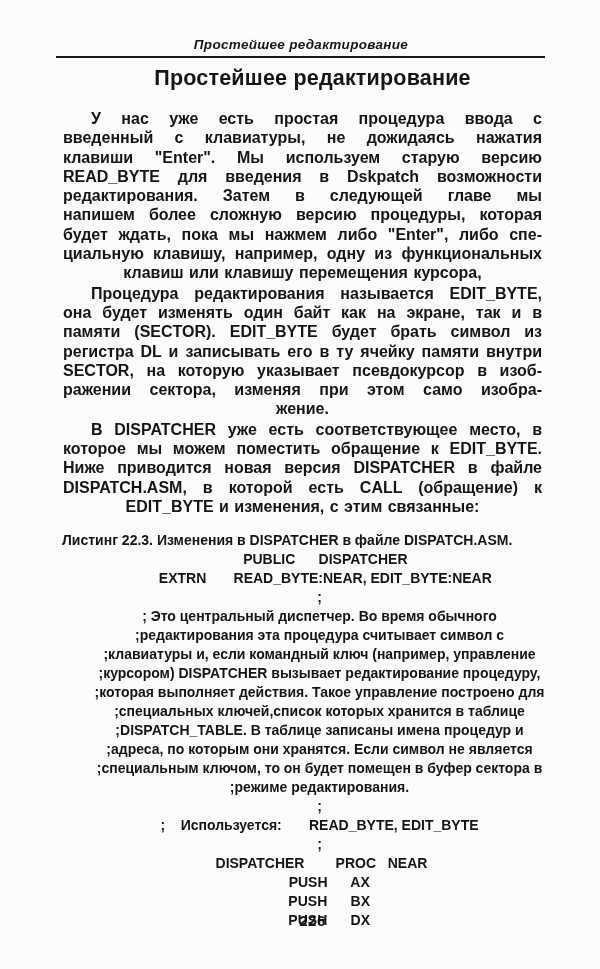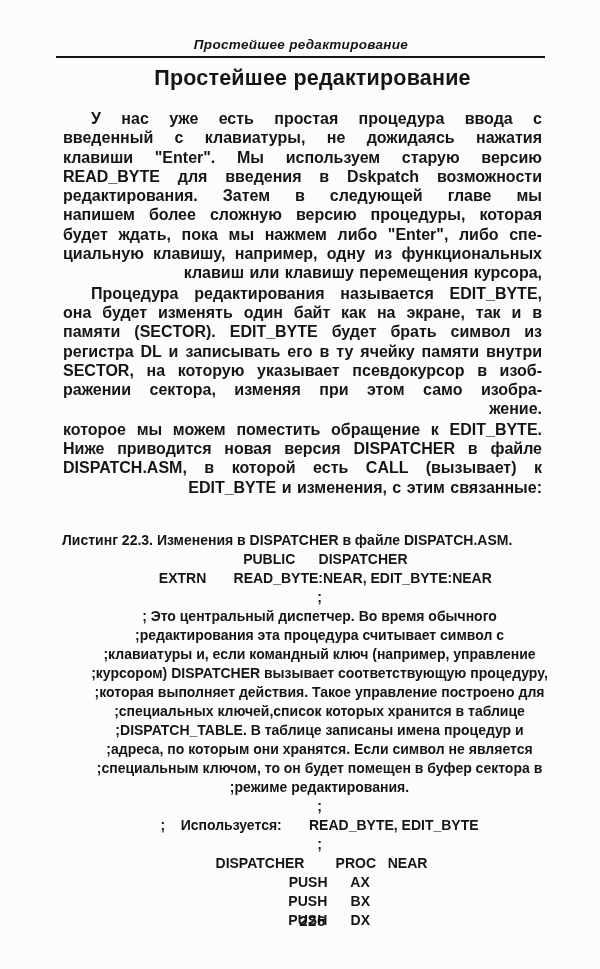--- a/index.html
+++ b/index.html
@@ -44,21 +44,21 @@
   .body-text {
     position: absolute;
     top: 108px; left: 62px; width: 481px;
     font-size: 16px;
     line-height: 19.3px;
     word-spacing: 1px;
   }
   .paragraph { margin: 1px; }
   .text-line { min-height: 19.3px; }
   .jline { text-align: justify; text-align-last: justify; }
-  .lastline { text-align: right; }
+  .lastline { text-align: center; }
   .indent { text-indent: 28px; }
   .listing {
     position: absolute;
     top: 531px; left: 62px; width: 515px;
     font-size: 14px;
     line-height: 19px;
   }
   .listing-caption { white-space: pre; }
   .code-line { white-space: pre; min-height: 19px; text-align: center; }
   .page-number {
@@ -95,37 +95,38 @@
       <div class="paragraph">
         <div class="text-line jline indent">Процедура редактирования называется EDIT_BYTE,</div>
         <div class="text-line jline">она будет изменять один байт как на экране, так и в</div>
         <div class="text-line jline">памяти (SECTOR). EDIT_BYTE будет брать символ из</div>
         <div class="text-line jline">регистра DL и записывать его в ту ячейку памяти внутри</div>
         <div class="text-line jline">SECTOR, на которую указывает псевдокурсор в изоб-</div>
         <div class="text-line jline">ражении сектора, изменяя при этом само изобра-</div>
         <div class="text-line lastline">жение.</div>
       </div>
       <div class="paragraph">
+        <div class="text-line jline indent">В DISPATCHER уже есть соответствующее место, в</div>
         <div class="text-line jline">которое мы можем поместить обращение к EDIT_BYTE.</div>
         <div class="text-line jline">Ниже приводится новая версия DISPATCHER в файле</div>
-        <div class="text-line jline">DISPATCH.ASM, в которой есть CALL (вызывает) к</div>
+        <div class="text-line jline">DISPATCH.ASM, в которой есть CALL (обращение) к</div>
         <div class="text-line lastline">EDIT_BYTE и изменения, с этим связанные:</div>
       </div>
     </div>
 
   <div class="listing">
     <div class="listing-caption">Листинг 22.3. Изменения в DISPATCHER в файле DISPATCH.ASM.</div>
     <div>
         <div class="code-line">   PUBLIC      DISPATCHER</div>
         <div class="code-line">   EXTRN       READ_BYTE:NEAR, EDIT_BYTE:NEAR</div>
         <div class="code-line">;</div>
         <div class="code-line">; Это центральный диспетчер. Во время обычного</div>
         <div class="code-line">;редактирования эта процедура считывает символ с</div>
         <div class="code-line">;клавиатуры и, если командный ключ (например, управление</div>
-        <div class="code-line">;курсором) DISPATCHER вызывает соответствующую процедуру,</div>
+        <div class="code-line">;курсором) DISPATCHER вызывает редактирование процедуру,</div>
         <div class="code-line">;которая выполняет действия. Такое управление построено для</div>
         <div class="code-line">;специальных ключей,список которых хранится в таблице</div>
         <div class="code-line">;DISPATCH_TABLE. В таблице записаны имена процедур и</div>
         <div class="code-line">;адреса, по которым они хранятся. Если символ не является</div>
         <div class="code-line">;специальным ключом, то он будет помещен в буфер сектора в</div>
         <div class="code-line">;режиме редактирования.</div>
         <div class="code-line">;</div>
         <div class="code-line">;    Используется:       READ_BYTE, EDIT_BYTE</div>
         <div class="code-line">;</div>
         <div class="code-line"> DISPATCHER        PROC   NEAR</div>

